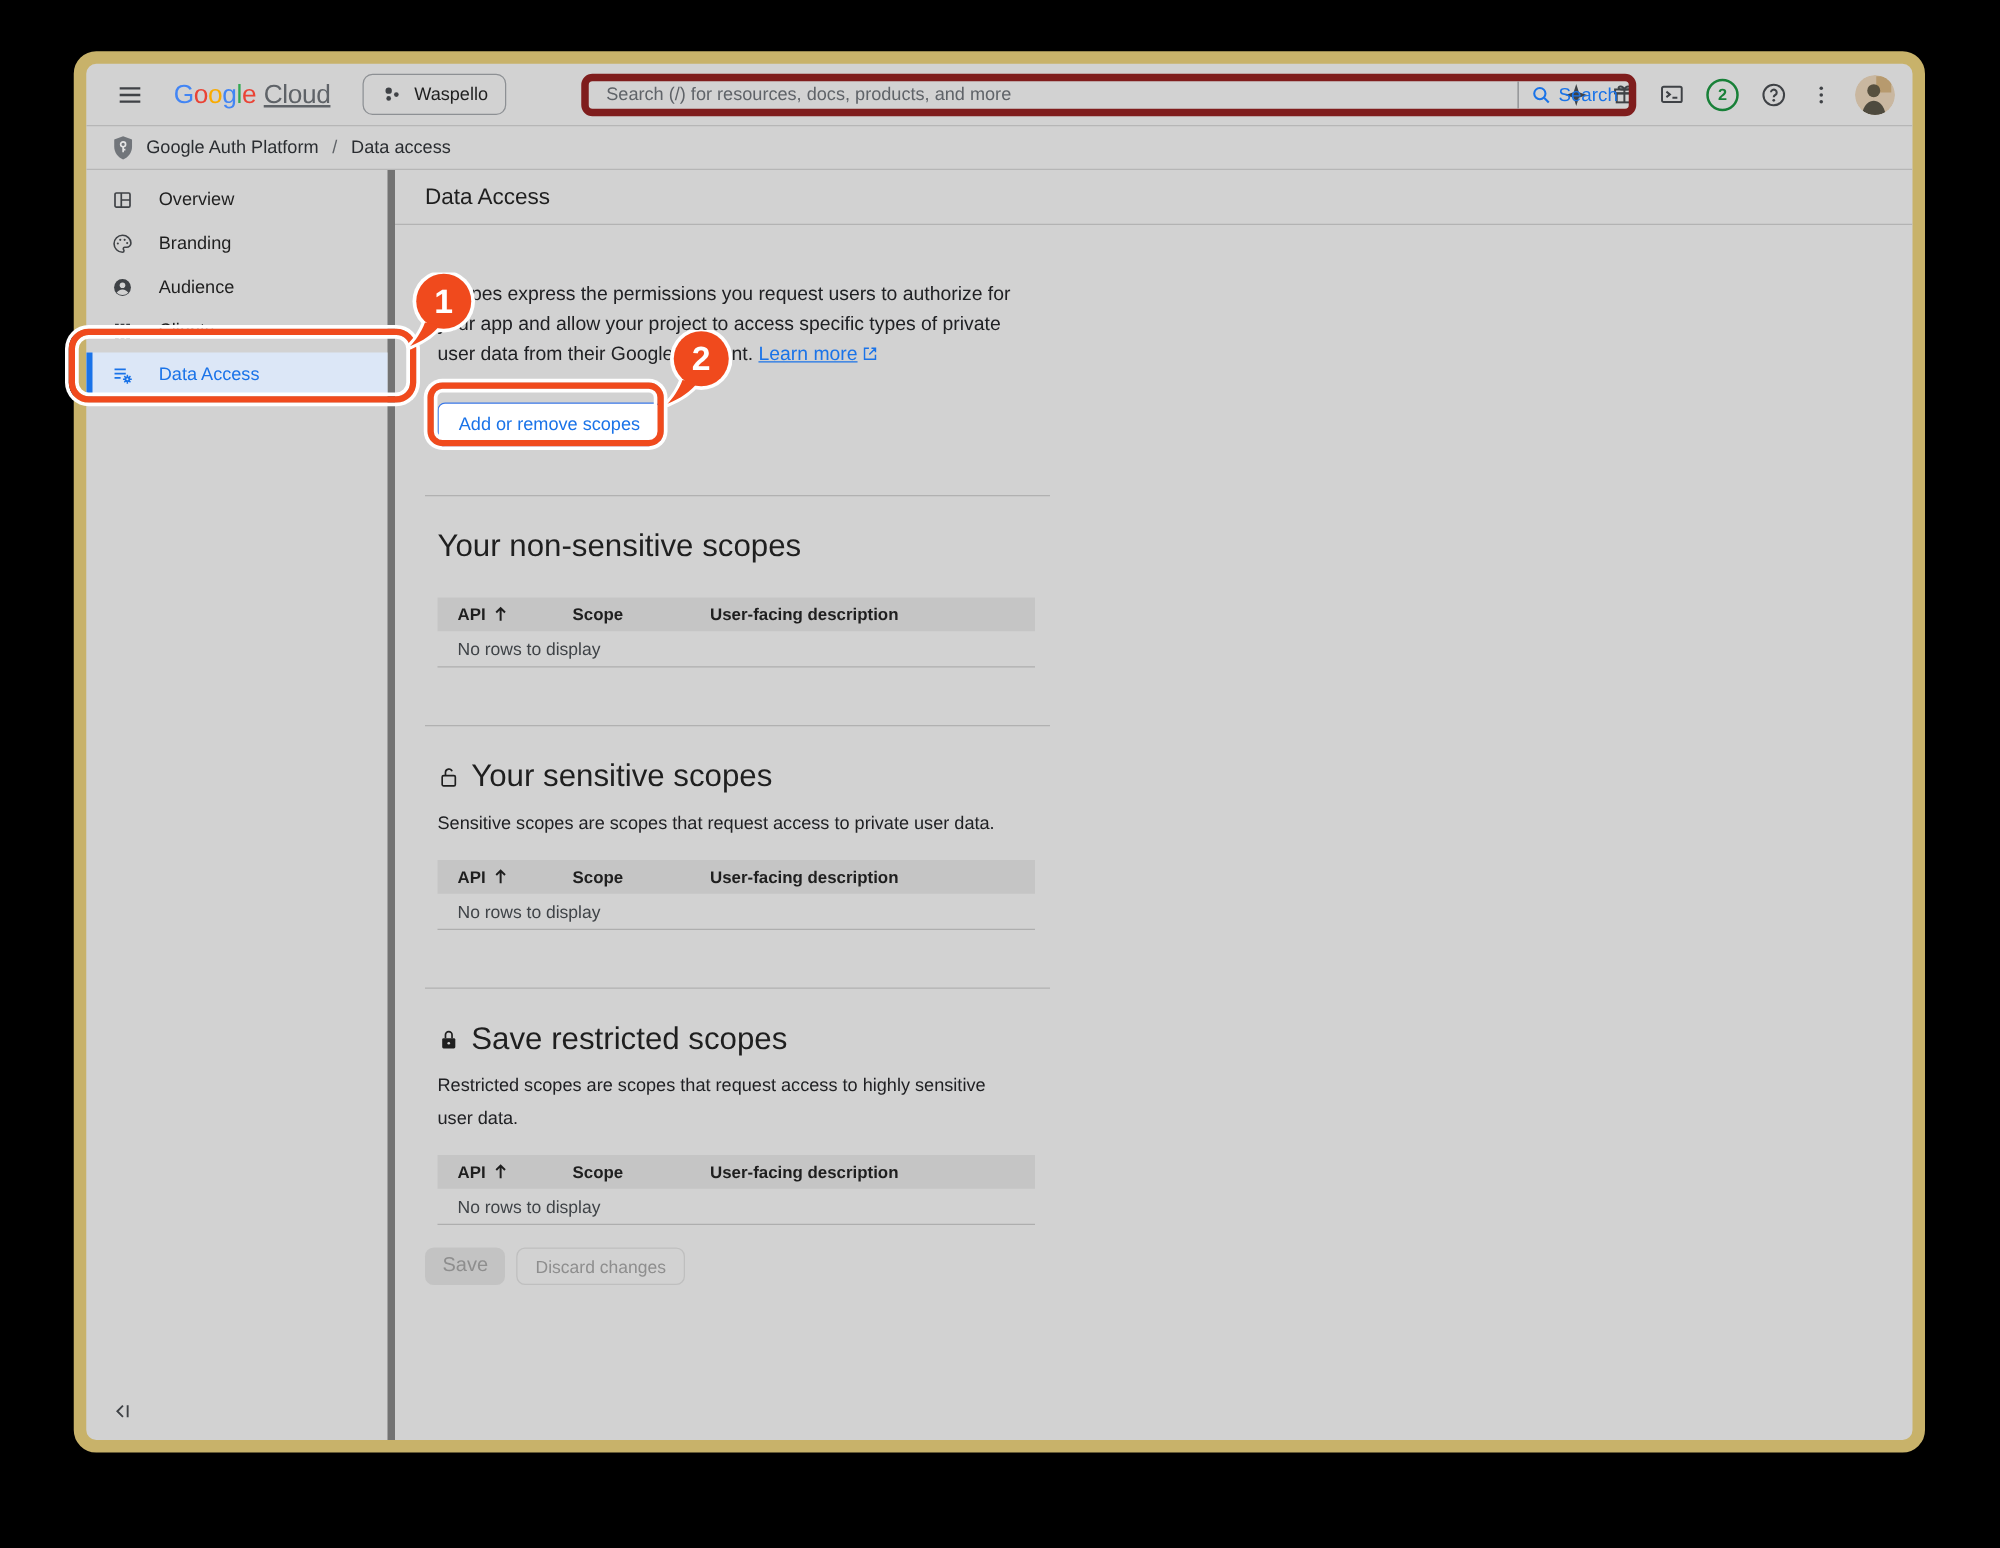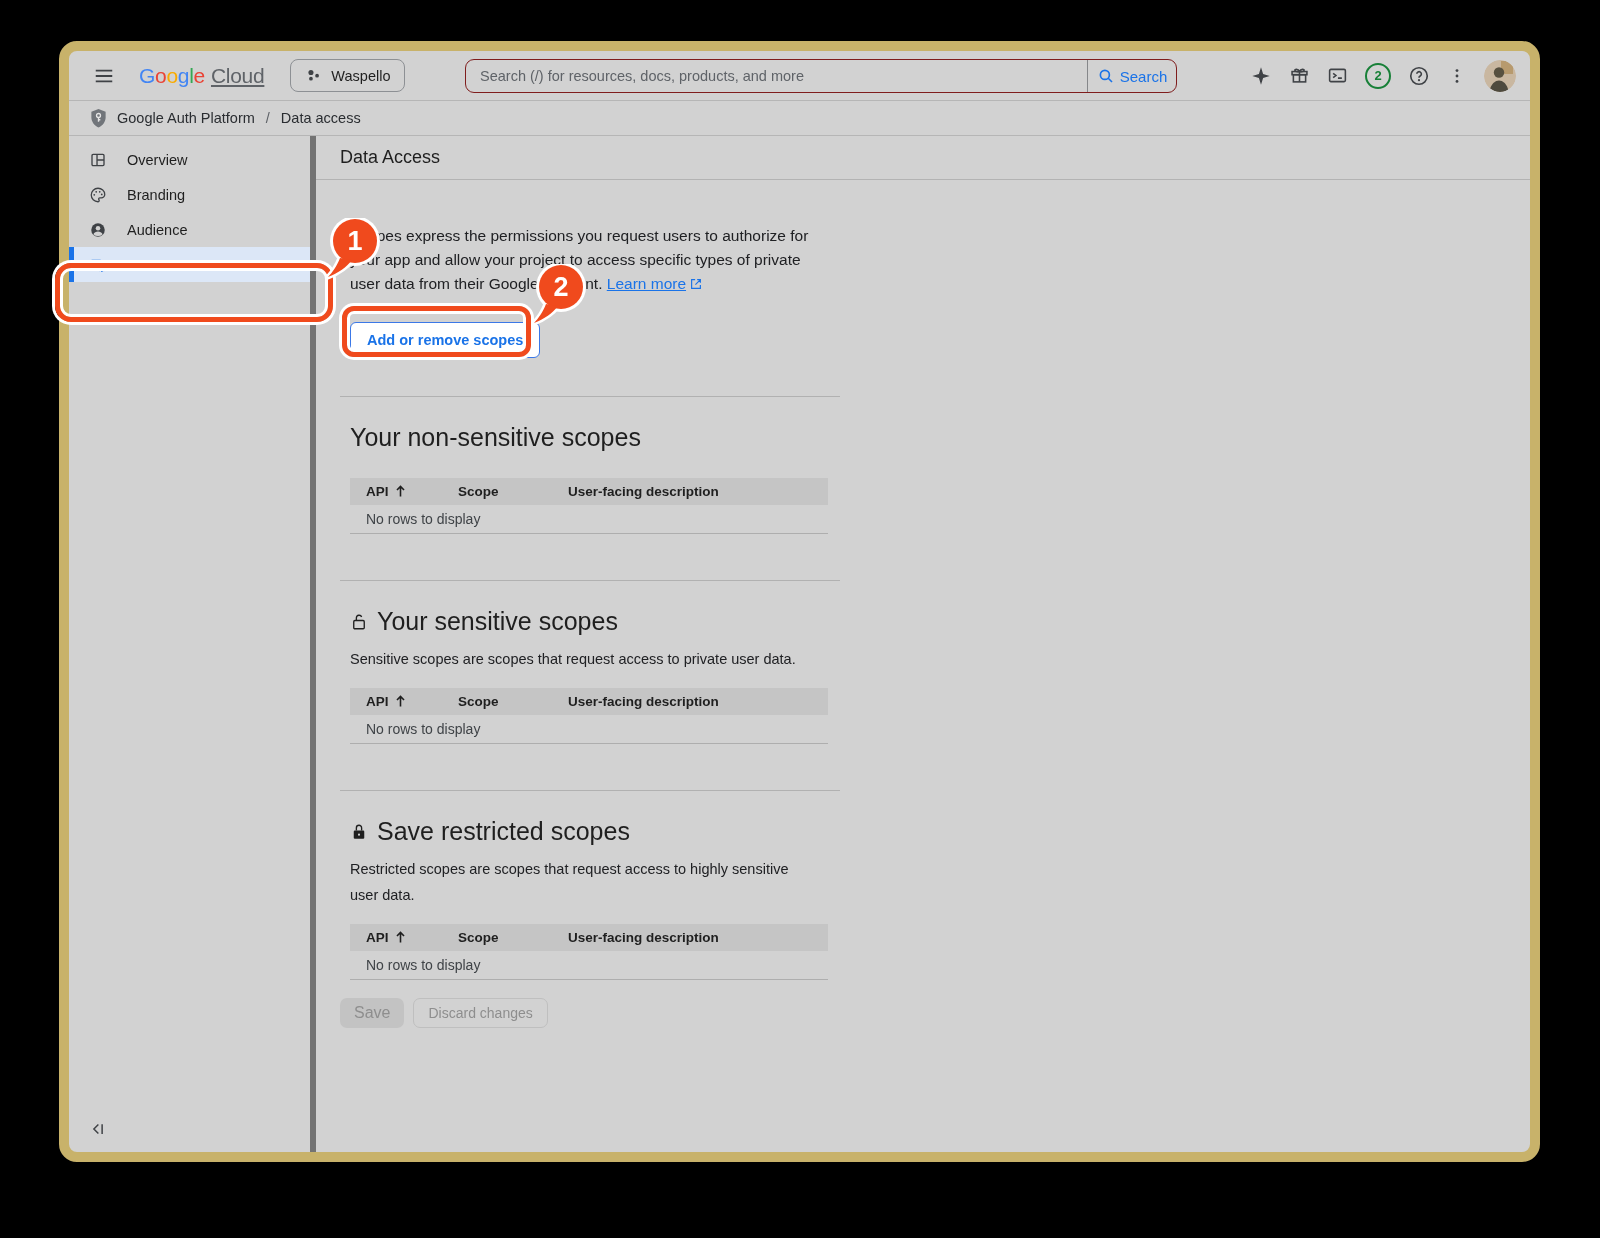--- a/index.html
+++ b/index.html
@@ -15,22 +15,22 @@
   .topbar{height:50px;flex:none;display:flex;align-items:center;position:relative;
     border-bottom:1px solid #b6b6b6;padding:0 14px 0 24px;}
   .iconbtn{background:none;border:none;padding:0;display:flex;align-items:center;justify-content:center;cursor:pointer;color:#3f4246;}
   .logo{display:flex;align-items:baseline;margin-left:24px;font-size:21px;letter-spacing:-0.3px;}
   .logo .lt{font-weight:500;}
   .c-blue{color:#4285f4}.c-red{color:#ea4335}.c-yel{color:#f9ab00}.c-grn{color:#34a853}
   .logo .cloud{color:#5f6368;margin-left:6px;font-weight:400;text-decoration:underline;}
   .projectbtn{margin-left:26px;height:33px;display:flex;align-items:center;gap:9px;
     border:1px solid #8d9094;border-radius:8px;background:transparent;padding:0 14px;
     font-size:14.5px;color:#1f1f1f;font-weight:500;cursor:pointer;}
-  .search{position:absolute;left:396px;top:8px;width:712px;height:34px;display:flex;
-    border:1px solid #7f1d1d;border-radius:9px;overflow:hidden;}
+  .search{position:absolute;left:396px;top:8px;width:844px;height:34px;display:flex;
+    border:6px solid #7f1d1d;border-radius:9px;overflow:hidden;}
   .search input{flex:1;border:none;background:transparent;outline:none;padding:0 14px;
     font-size:14.5px;color:#3c4043;}
   .search input::placeholder{color:#5f6368;opacity:1;}
   .search .go{width:89px;border:none;border-left:1px solid #85878a;background:transparent;
     display:flex;align-items:center;justify-content:center;gap:5px;cursor:pointer;
     color:#1a73e8;font-size:15px;font-weight:500;}
   .topright{margin-left:auto;display:flex;align-items:center;gap:17px;}
   .numbadge{width:26px;height:26px;border:2px solid #188038;border-radius:50%;
     display:flex;align-items:center;justify-content:center;color:#188038;
     font-size:13px;font-weight:700;background:transparent;cursor:pointer;}
@@ -55,21 +55,21 @@
 
   .main{flex:1;display:flex;flex-direction:column;min-width:0;}
   .mainhead{height:44px;flex:none;display:flex;align-items:center;padding-left:24px;
     border-bottom:1px solid #b3b3b3;font-size:18px;color:#1f1f1f;}
   .content{flex:1;padding:44px 0 0 24px;overflow:hidden;}
   .col{width:500px;}
   .intro{margin:0 0 0 10px;width:478px;font-size:15.5px;line-height:24px;color:#202124;}
   .intro a{color:#1a73e8;text-decoration:underline;cursor:pointer;white-space:nowrap;}
   .extlink{vertical-align:-2px;margin-left:3px;}
   .addbtn{margin:24px 0 0 10px;height:36px;padding:0 16px;background:#fff;
-    border:1px solid #3b78e7;border-radius:6px;color:#1a73e8;font-size:14.5px;font-weight:700;cursor:pointer;}
+    border:1px solid #3b78e7;border-radius:6px;color:#1a73e8;font-size:14.5px;font-weight:400;cursor:pointer;}
   .hr{border:none;border-top:1px solid #b1b1b1;margin:38px 0 0 0;width:500px;}
   .hr2{margin-top:46px;}
   h2.sect{margin:26px 0 0 10px;display:flex;align-items:center;gap:9px;
     font-size:25px;font-weight:400;color:#1f1f1f;}
   .sectdesc{margin:10px 0 0 10px;width:470px;font-size:14.5px;line-height:26px;color:#202124;}
   .tbl{margin:26px 0 0 10px;width:478px;}
   .tbl.tight{margin-top:16px;}
   .thead{height:27px;background:#c5c5c5;display:flex;align-items:center;font-size:13.5px;font-weight:600;color:#1f1f1f;}
   .th{padding-left:16px;display:flex;align-items:center;gap:5px;}
   .th.api{width:92px;cursor:pointer;}
@@ -254,20 +254,38 @@
         <div class="navitem">
           <span>
             <svg width="18" height="18" viewBox="0 0 24 24">
                 <circle cx="12" cy="12" r="9" fill="#3f4246"></circle>
                 <circle cx="12" cy="9.6" r="3" fill="#d2d2d2"></circle>
                 <path d="M5.8 17.6c1.3-2.3 3.6-3.6 6.2-3.6s4.9 1.3 6.2 3.6a9 9 0 0 1-12.4 0z" fill="#d2d2d2"></path>
               </svg>
           </span>
           <span class="lbl">Audience</span>
         </div>
+        <div class="navitem">
+          <span>
+            <svg width="18" height="18" viewBox="0 0 24 24">
+                <g fill="#3f4246">
+                  <rect x="4" y="4" width="4" height="4"></rect>
+                  <rect x="10" y="4" width="4" height="4"></rect>
+                  <rect x="16" y="4" width="4" height="4"></rect>
+                  <rect x="4" y="10" width="4" height="4"></rect>
+                  <rect x="10" y="10" width="4" height="4"></rect>
+                  <rect x="16" y="10" width="4" height="4"></rect>
+                  <rect x="4" y="16" width="4" height="4"></rect>
+                  <rect x="10" y="16" width="4" height="4"></rect>
+                  <rect x="16" y="16" width="4" height="4"></rect>
+                </g>
+              </svg>
+          </span>
+          <span class="lbl">Clients</span>
+        </div>
         <div class="navitem sel">
           <span>
             <svg width="18" height="18" viewBox="0 0 24 24">
                 <path d="M3.5 6h12M3.5 10.5h12M3.5 15h6.5" stroke="#1a73e8" stroke-width="2" fill="none"></path>
                 <g stroke="#1a73e8" stroke-width="1.6">
                   <path d="M17.2 11.8v9.4M12.5 16.5h9.4M13.9 13.2l6.6 6.6M20.5 13.2l-6.6 6.6"></path>
                 </g>
                 <circle cx="17.2" cy="16.5" r="3" fill="#1a73e8"></circle>
                 <circle cx="17.2" cy="16.5" r="1.1" fill="#dce7f7"></circle>
               </svg>

